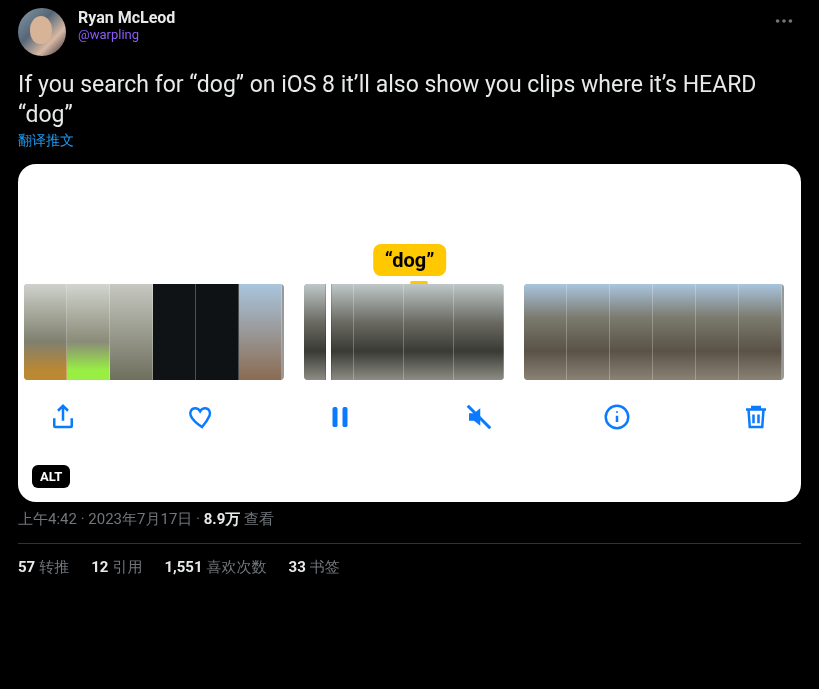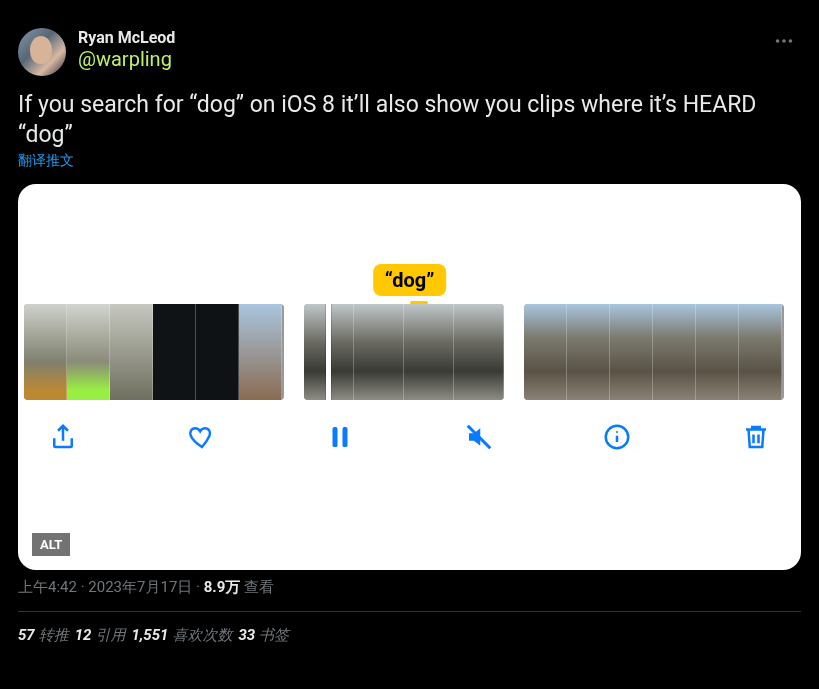--- a/index.html
+++ b/index.html
@@ -5,21 +5,21 @@
   * { box-sizing: border-box; margin: 0; padding: 0; }
   body {
     background: #000;
     color: #e7e9ea;
     font-family: -apple-system, BlinkMacSystemFont, "Segoe UI", Roboto, Helvetica, Arial, sans-serif;
     width: 819px;
     height: 689px;
     overflow: hidden;
   }
   .tweet {
-    padding: 28px 18px 10px 18px;
+    padding: 8px 18px 10px 18px;
   }
   .header {
     display: flex;
     align-items: flex-start;
   }
   .avatar {
     width: 48px; height: 48px;
     border-radius: 50%;
     background: linear-gradient(135deg,#89a 0%,#567 40%,#d9b9a3 70%,#223 100%);
     flex-shrink: 0;
@@ -35,22 +35,22 @@
     background:#d7b398;
     border-radius:50% 50% 45% 45%;
   }
   .names { flex: 1; }
   .display-name {
     font-weight: 700;
     font-size: 16px;
     color: #e7e9ea;
   }
   .handle {
-    color: #bef264;
-    font-size: 20px;
+    color: #8b5cf6;
+    font-size: 13px;
   }
   .more {
     color: #71767b;
     padding: 2px 6px;
   }
   .body-text {
     margin-top: 14px;
     font-size: 23px;
     line-height: 1.3;
     color: #e7e9ea;
@@ -60,21 +60,21 @@
     color: #1d9bf0;
     font-size: 14px;
     display: inline-block;
   }
   .media-card {
     margin-top: 14px;
     background: #fff;
     border-radius: 18px;
     overflow: hidden;
     position: relative;
-    height: 386px;
+    height: 338px;
   }
   .bubble-row{
     height:120px;
     position:relative;
   }
   .bubble{
     position:absolute;
     left:50%; transform:translateX(-50%);
     top:80px;
     background:#ffc800;
@@ -132,45 +132,44 @@
     display:flex;
     justify-content:space-between;
     align-items:center;
     padding: 22px 30px 18px 30px;
   }
   .tb-btn{ color:#0a7aff; display:flex; align-items:center; justify-content:center; }
   .tb-btn svg{ width:30px; height:30px; stroke:#0a7aff; fill:none; stroke-width:2; }
   .alt-badge{
     position:absolute;
     left:14px; bottom:14px;
-    background:#737373;
+    background:#000000;
     color:#fff;
     font-weight:700;
     font-size:13px;
     padding:4px 8px;
-    border-radius:0;
+    border-radius:6px;
   }
   .meta-row{
     color:#71767b;
     font-size:15px;
     margin-top:8px;
   }
   .meta-row .strong{ color:#e7e9ea; font-weight:700;}
   .divider{
     border:none;
     border-top:1px solid #2f3336;
     margin-top:14px;
   }
   .stats-row{
     display:flex;
-    gap:6px;
+    gap:22px;
     color:#71767b;
     font-size:15px;
     margin-top:14px;
-    font-style:italic;
   }
   .stats-row .n{ color:#e7e9ea; font-weight:700; margin-right:4px;}
 </style>
 </head>
 <body>
 
 <div class="tweet">
 
   <div class="header">
     <div class="avatar"></div>

